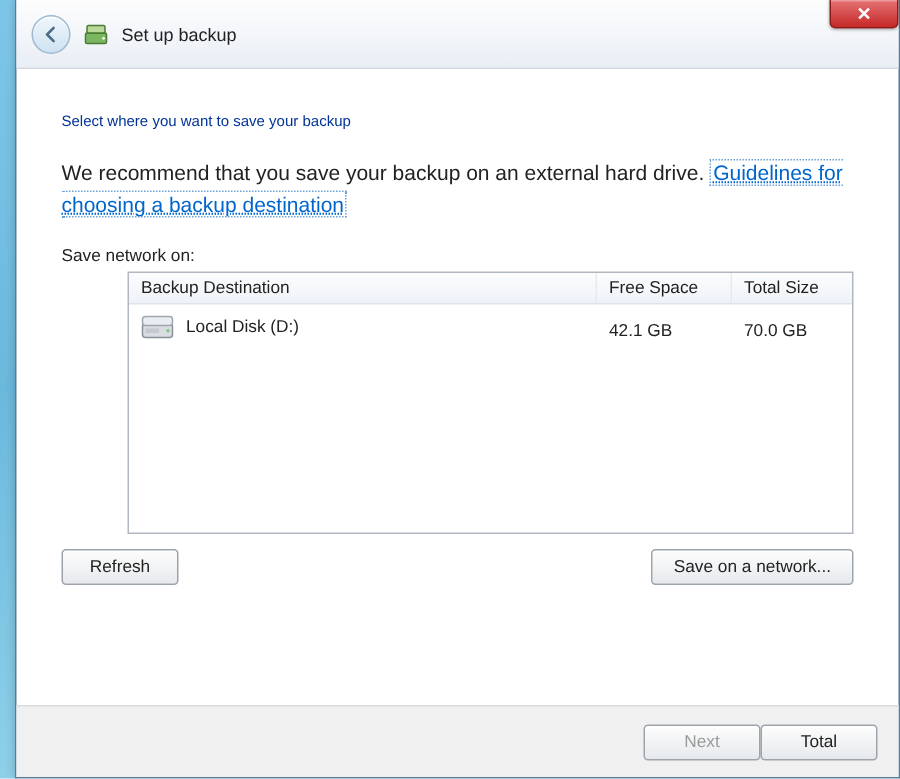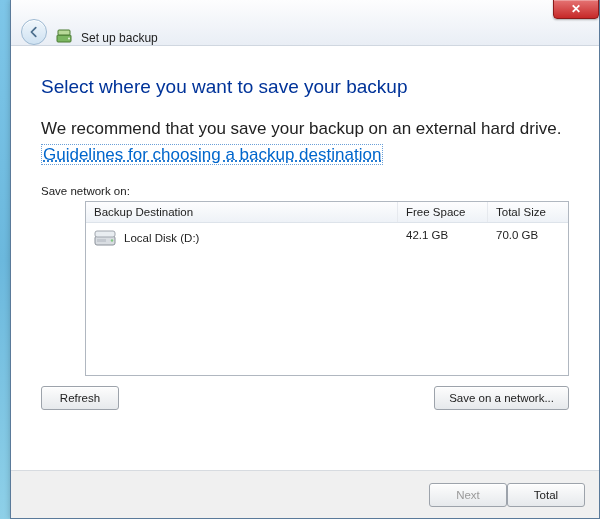--- a/index.html
+++ b/index.html
@@ -1,35 +1,35 @@
 <!DOCTYPE html>
 <html><head>
 <meta charset="utf-8">
 <style>
   * { box-sizing: border-box; margin: 0; padding: 0; font-family: "Segoe UI", Tahoma, sans-serif; }
   body { width: 600px; height: 519px; background: linear-gradient(180deg, #7ec6e8 0%, #6bb8dd 50%, #8ed0e8 100%); overflow: hidden; position: relative; }
   .window { position: absolute; left: 10px; top: 0; right: 0; bottom: 0; background: #fff; border: 1px solid #5a7a9a; border-top: none; box-shadow: 0 0 6px rgba(0,0,0,.2); display: flex; flex-direction: column; }
   .titlebar-close { position: absolute; right: 0; top: -1px; width: 46px; height: 20px; background: linear-gradient(180deg,#e57373,#c62828); border: 1px solid #8b1a1a; border-radius: 0 0 4px 4px; display:flex; align-items:center; justify-content:center; color:#fff; font-size:12px; font-weight:bold; box-shadow: 0 1px 2px rgba(0,0,0,.3), inset 0 1px 0 rgba(255,255,255,.3); }
-  .header { height: 46px; background: linear-gradient(180deg,#fdfdfe,#e9eef5); border-bottom: 1px solid #d0d7e0; display:flex; align-items:flex-end; padding: 0 10px; gap:8px; }
+  .header { height: 46px; background: linear-gradient(180deg,#fdfdfe,#e9eef5); border-bottom: 1px solid #d0d7e0; display:flex; align-items:center; padding: 0 10px; gap:8px; }
   .back-btn { width:26px; height:26px; border-radius:50%; background: linear-gradient(180deg,#f0f6fb,#cfe2f2); border:1px solid #9db9d2; display:flex; align-items:center; justify-content:center; box-shadow: inset 0 1px 0 #fff; cursor:pointer; }
   .back-btn svg { width:14px; height:14px; }
   .hdr-icon { width:18px; height:18px; }
   .hdr-title { font-size:12px; color:#222; }
   .content { padding: 30px 30px 0 30px; flex:1; display:flex; flex-direction:column; }
-  h1 { font-size: 19px; font-weight: normal; color: #003399; margin-bottom: 18px; }
-  .rec { font-size: 17px; color:#222; line-height:1.5; margin-bottom: 18px; }
+  h1 { font-size: 10px; font-weight: normal; color: #003399; margin-bottom: 18px; }
+  .rec { font-size: 14px; color:#222; line-height:1.5; margin-bottom: 18px; }
   .rec a { color:#0066cc; text-decoration: underline dotted; border:1px dotted #6aa0d8; padding:0 1px; }
   .lbl { font-size:11.5px; color:#222; margin-bottom:4px; }
   .listbox { border:1px solid #b0b7c0; height: 175px; background:#fff;margin-left:44px; }
   .lh-row { display:flex; background: linear-gradient(180deg,#fdfdfe,#eef2f7); border-bottom:1px solid #dde3ea; font-size:11.5px; color:#222; }
   .lh-row > div { padding:4px 8px; border-right:1px solid #e6e9ee; }
   .col-dest { flex:1; }
   .col-free { width:90px; }
   .col-size { width:80px; border-right:none !important; }
-  .row { display:flex; align-items:flex-start; font-size:11.5px; color:#222; }
+  .row { display:flex; align-items:flex-end; font-size:11.5px; color:#222; }
   .row > div { padding:6px 8px; }
   .row .col-dest { display:flex; align-items:center; gap:8px; }
   .drive-icon, .dvd-icon { width:22px; height:18px; flex-shrink:0; }
   .btn-row { display:flex; justify-content:space-between; margin-top:10px; }
   .btn { min-width:78px; height:24px; padding:0 14px; font-size:11.5px; color:#222; background:linear-gradient(180deg,#fdfdfd,#e6e9ec); border:1px solid #9da3ab; border-radius:3px; box-shadow: inset 0 1px 0 #fff; cursor:pointer; }
   .btn[disabled]{ color:#9a9a9a; cursor:default; }
   .footer { height:48px; border-top:1px solid #d7dbe0; background:#f0f0f0; display:flex; align-items:center; justify-content:flex-end; gap:0; padding:0 14px; }
 </style>
 </head>
 <body>

